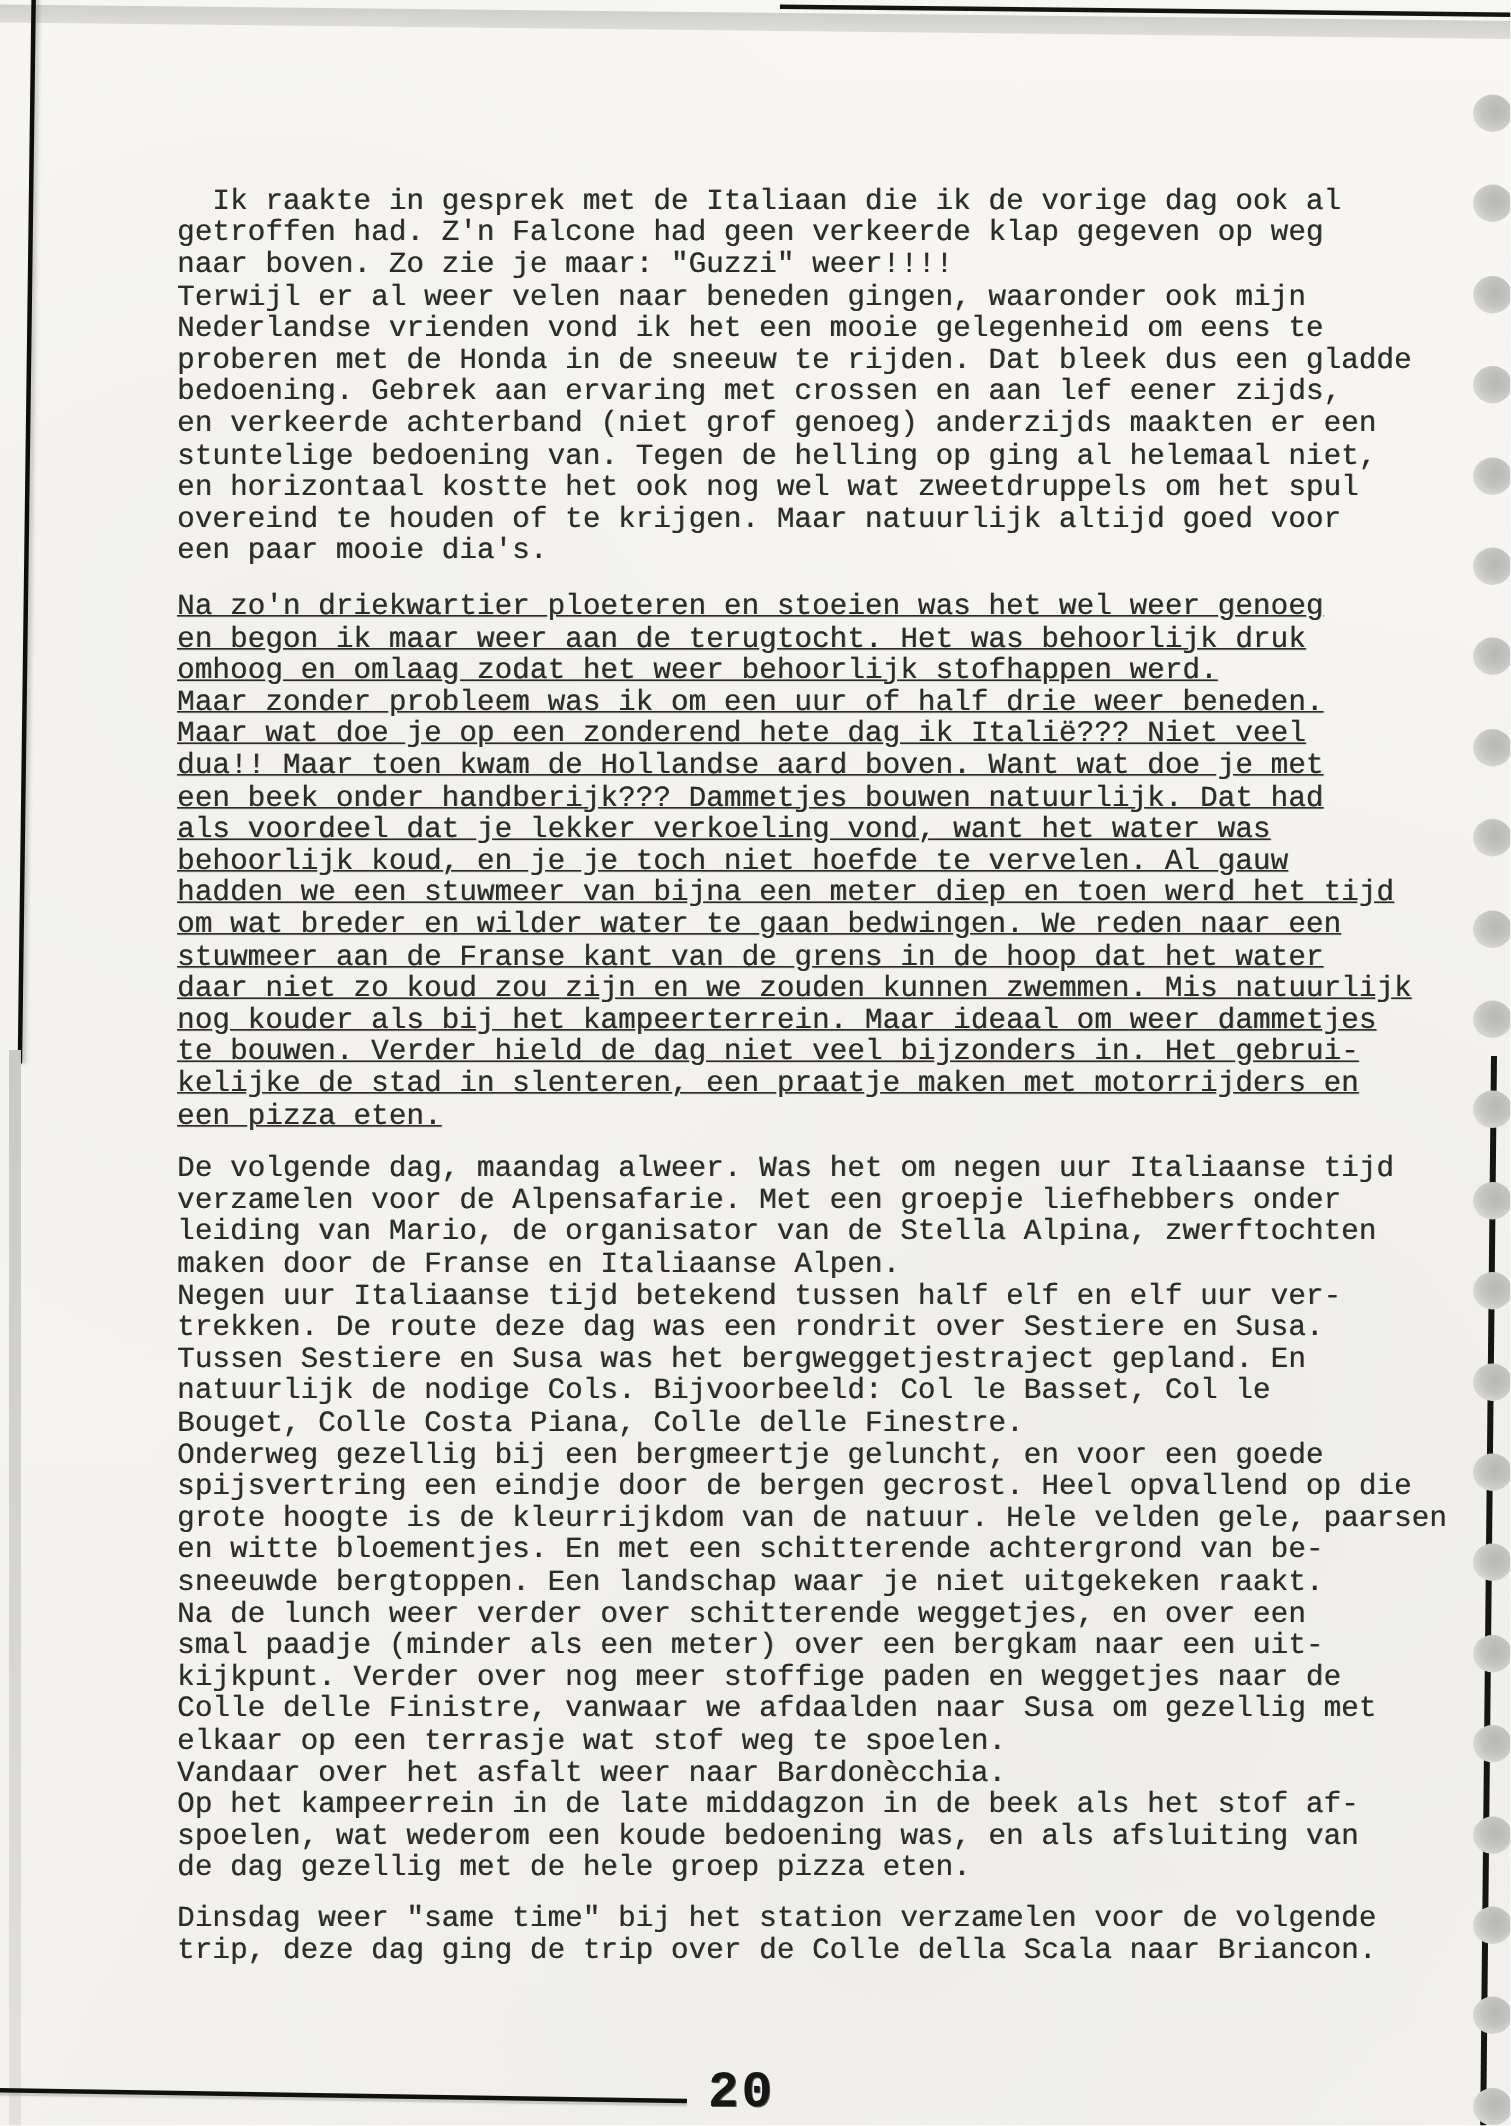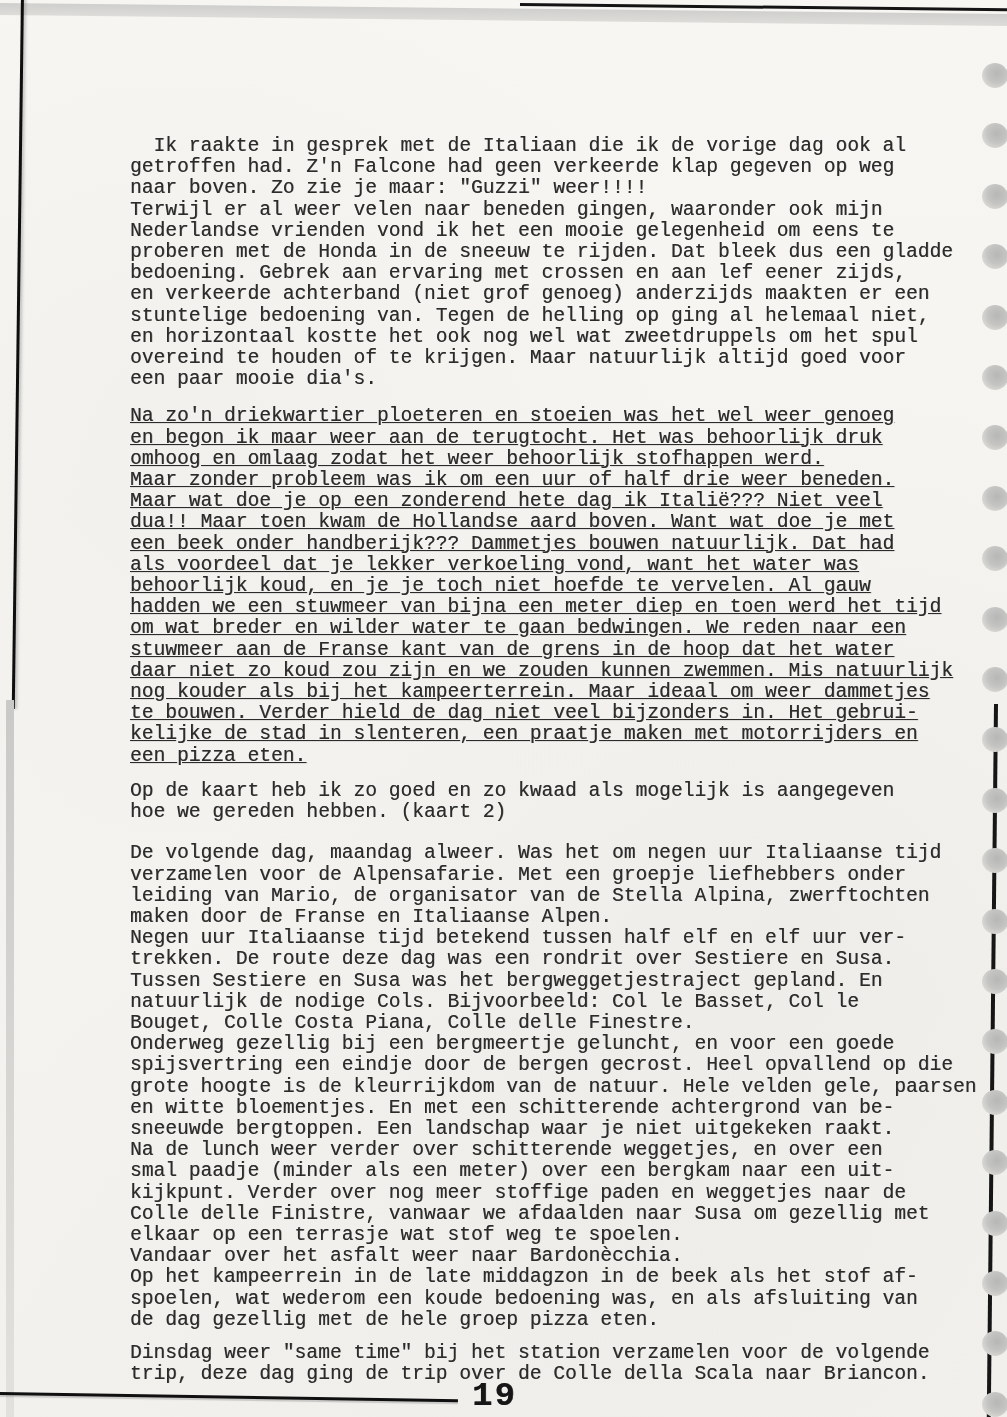--- a/index.html
+++ b/index.html
@@ -47,21 +47,21 @@
   }
   
   .text-column{
     position:absolute;left:118px;top:124px;width:888px;
     color:#2b2b2b;
     font-size:19.6px;line-height:21.2px;
     letter-spacing:0px;
     text-shadow:0.4px 0.2px 0 rgba(45,45,45,0.55);
   }
   .text-column p{
-    margin:12px;white-space:pre;
+    margin:0;white-space:pre;
   }
   .p1{margin-bottom:16px !important;}
   .p2{margin-bottom:14px !important;text-decoration:underline;}
   .p3{margin-bottom:20px !important;}
   .p4{margin-bottom:12px !important;}
   
   .footer-rule{
     position:absolute;left:-2px;top:1392px;width:460px;height:3px;
     background:#101010;
     transform:rotate(0.9deg);transform-origin:left center;
@@ -135,22 +135,20 @@
 als voordeel dat je lekker verkoeling vond, want het water was
 behoorlijk koud, en je je toch niet hoefde te vervelen. Al gauw
 hadden we een stuwmeer van bijna een meter diep en toen werd het tijd
 om wat breder en wilder water te gaan bedwingen. We reden naar een
 stuwmeer aan de Franse kant van de grens in de hoop dat het water
 daar niet zo koud zou zijn en we zouden kunnen zwemmen. Mis natuurlijk
 nog kouder als bij het kampeerterrein. Maar ideaal om weer dammetjes
 te bouwen. Verder hield de dag niet veel bijzonders in. Het gebrui-
 kelijke de stad in slenteren, een praatje maken met motorrijders en
 een pizza eten.</p>
-    <p class="p3">Op de kaart heb ik zo goed en zo kwaad als mogelijk is aangegeven
-hoe we gereden hebben. (kaart 2)</p>
     <p class="p4">De volgende dag, maandag alweer. Was het om negen uur Italiaanse tijd
 verzamelen voor de Alpensafarie. Met een groepje liefhebbers onder
 leiding van Mario, de organisator van de Stella Alpina, zwerftochten
 maken door de Franse en Italiaanse Alpen.
 Negen uur Italiaanse tijd betekend tussen half elf en elf uur ver-
 trekken. De route deze dag was een rondrit over Sestiere en Susa.
 Tussen Sestiere en Susa was het bergweggetjestraject gepland. En
 natuurlijk de nodige Cols. Bijvoorbeeld: Col le Basset, Col le
 Bouget, Colle Costa Piana, Colle delle Finestre.
 Onderweg gezellig bij een bergmeertje geluncht, en voor een goede
@@ -165,15 +163,15 @@
 elkaar op een terrasje wat stof weg te spoelen.
 Vandaar over het asfalt weer naar Bardonècchia.
 Op het kampeerrein in de late middagzon in de beek als het stof af-
 spoelen, wat wederom een koude bedoening was, en als afsluiting van
 de dag gezellig met de hele groep pizza eten.</p>
     <p class="p5">Dinsdag weer "same time" bij het station verzamelen voor de volgende
 trip, deze dag ging de trip over de Colle della Scala naar Briancon.</p>
   </main>
 
   <div class="footer-rule"></div>
-  <div class="page-number">19</div>
+  <div class="page-number">20</div>
 
 </div>
 
 </body></html>

